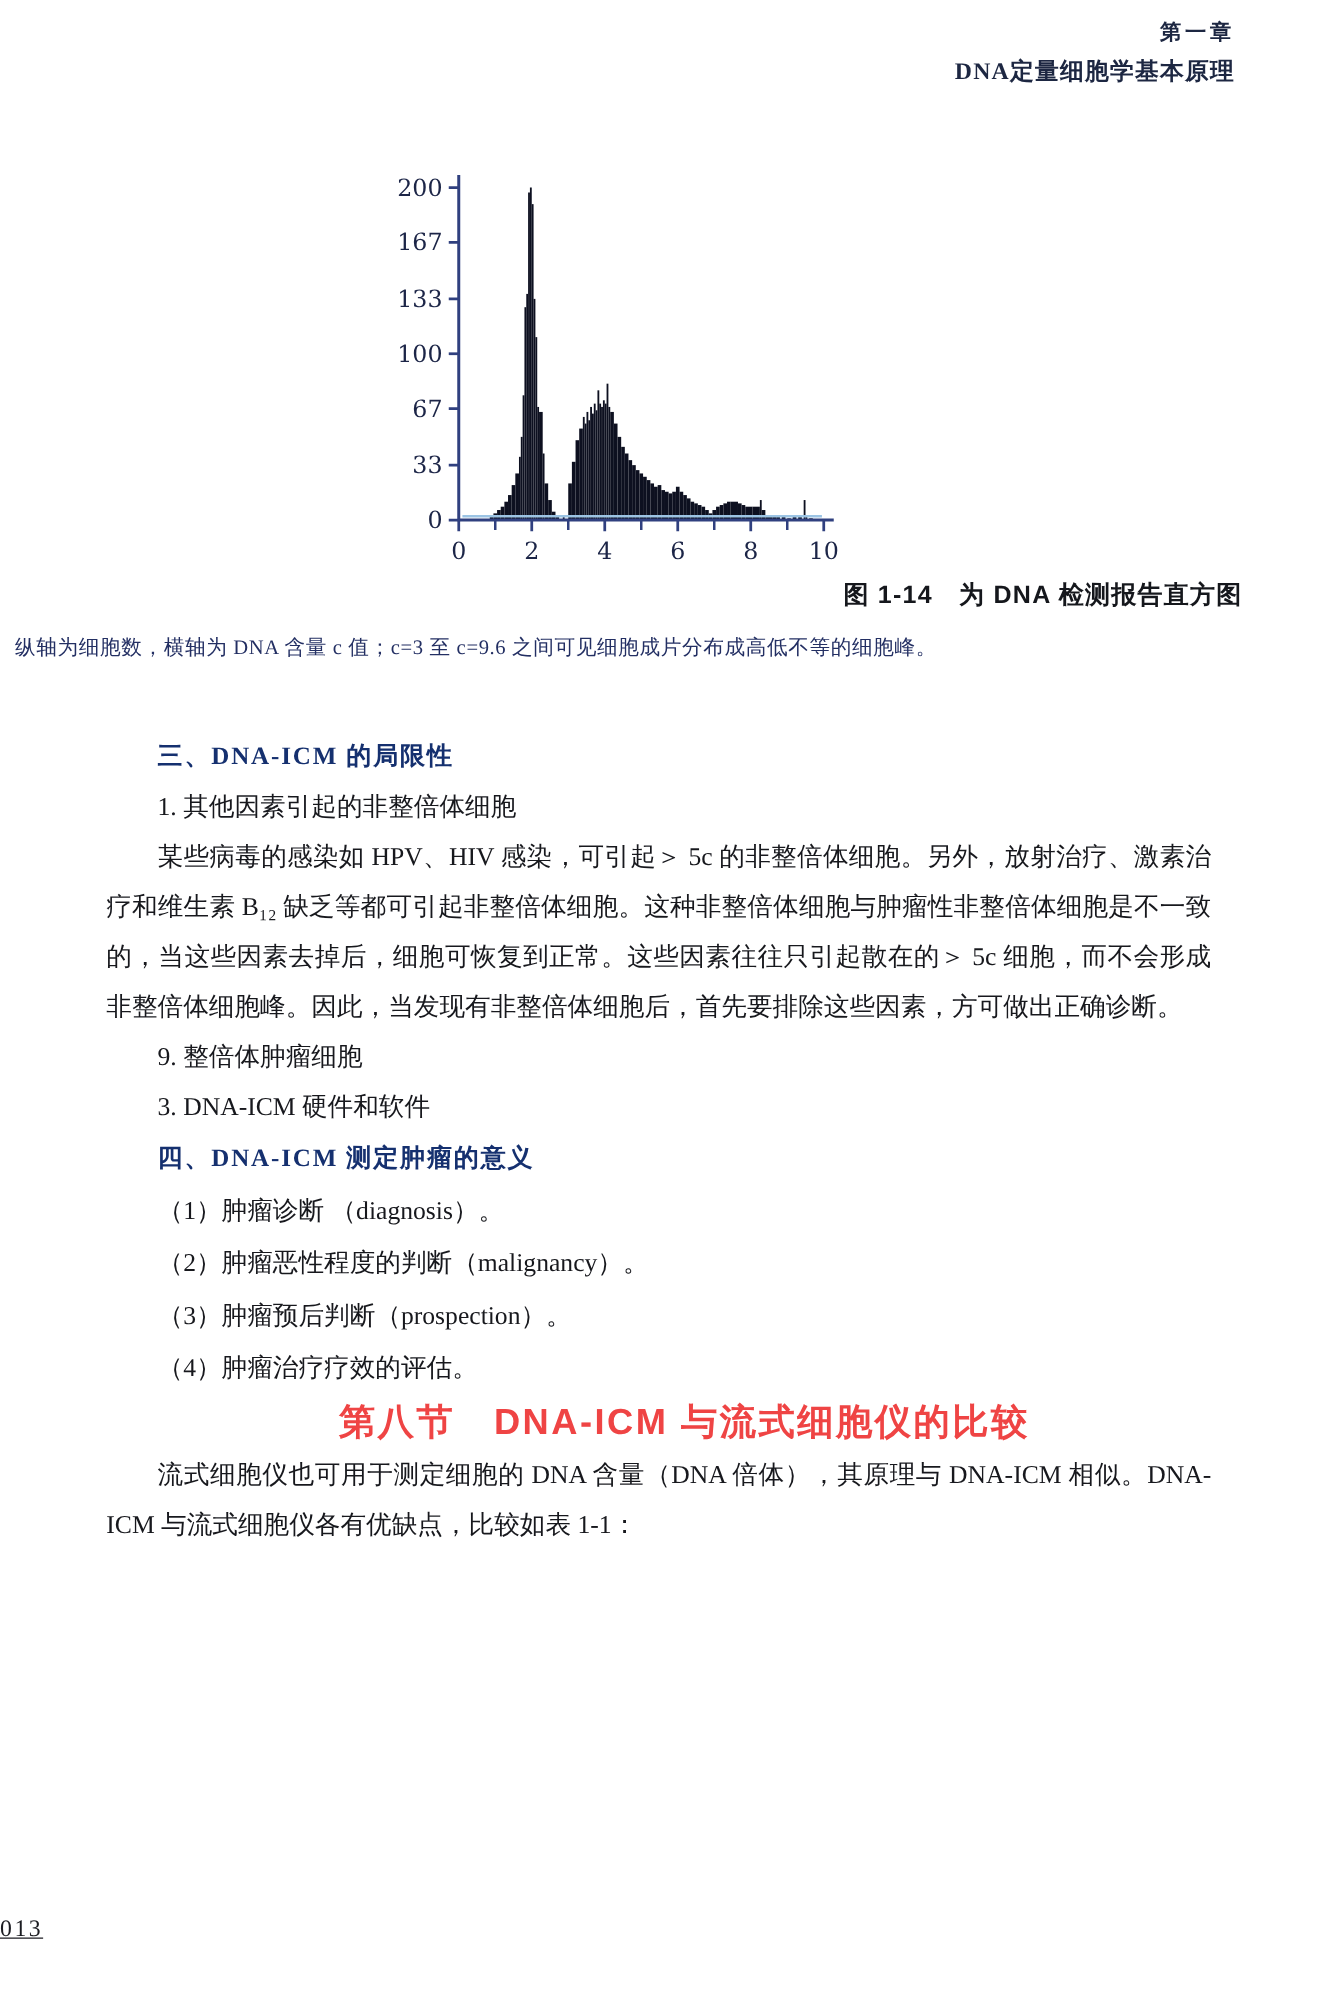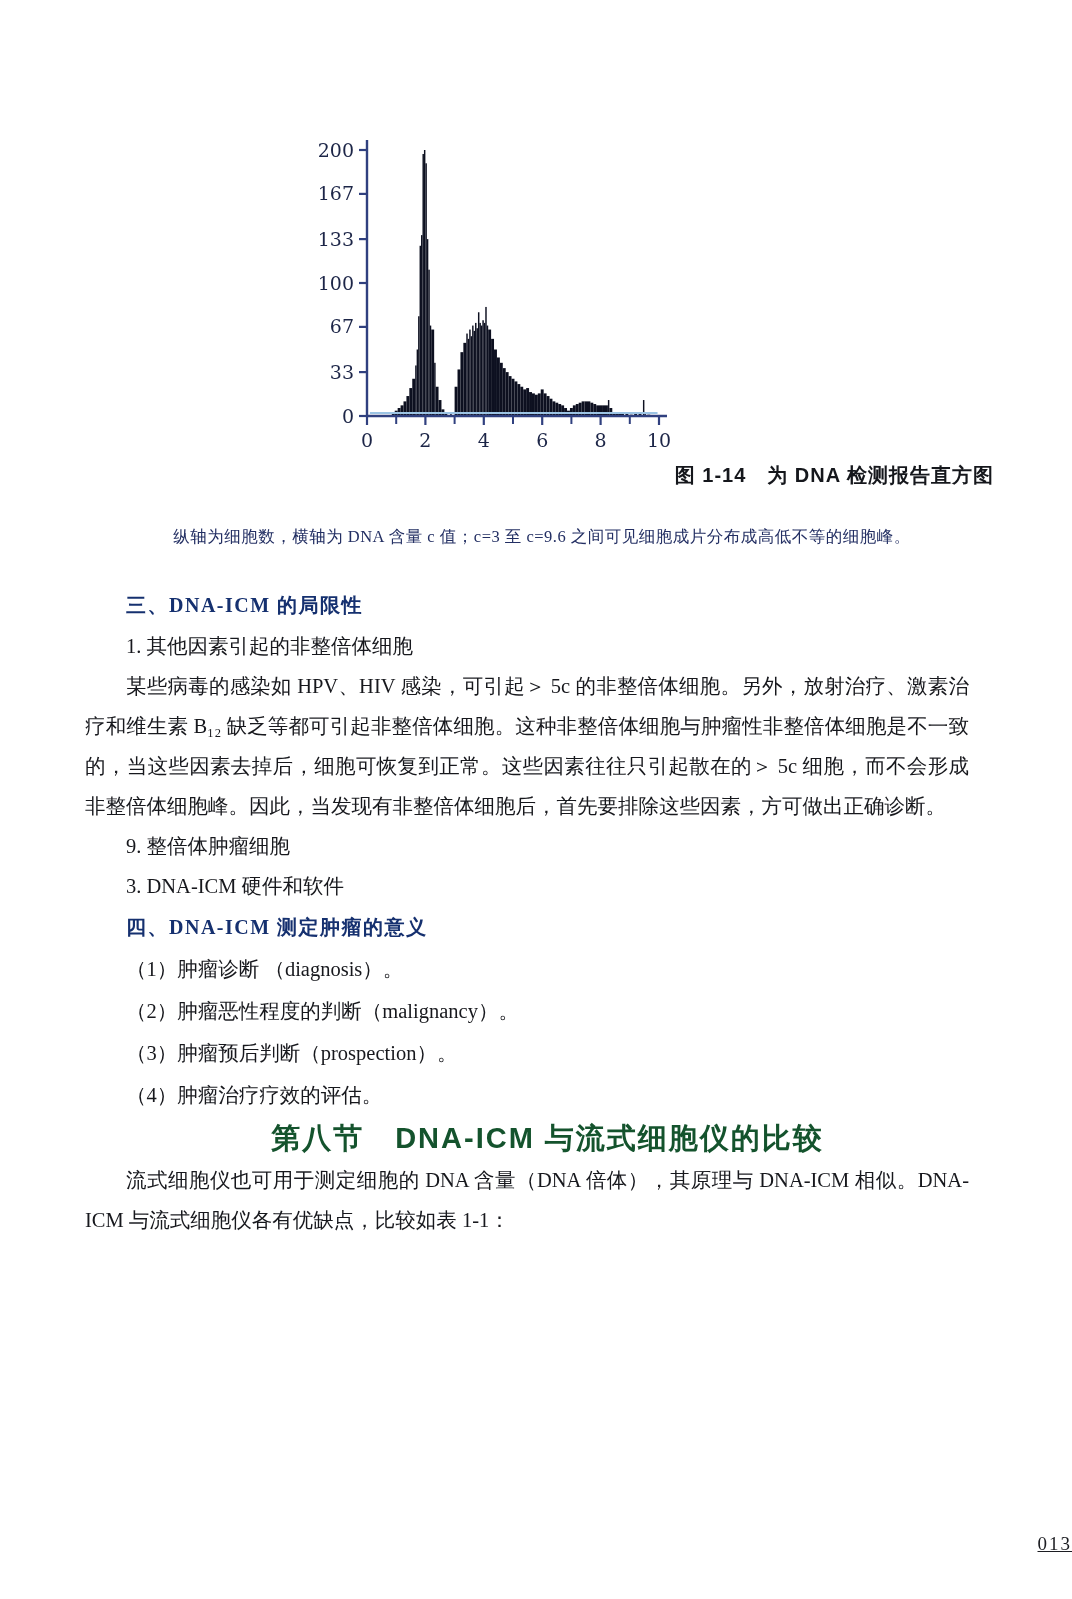--- a/index.html
+++ b/index.html
@@ -18,50 +18,54 @@
   
   .chart-wrap{position:absolute;top:134px;left:300px;width:380px;height:320px;}
   .chart-wrap svg text{font-family:"DejaVu Serif","Liberation Serif",serif;}
 
   .fig-caption{
     position:absolute;top:462px;left:0;width:994px;text-align:right;
     font-family:"Liberation Sans","DejaVu Sans",sans-serif;
     font-weight:bold;font-size:20px;color:#15171c;letter-spacing:1px;
   }
   .fig-note{
-    position:absolute;top:507px;left:12px;right:0;text-align:center;
-    font-size:16.5px;color:#232f63;letter-spacing:0.5px;margin-top:19px;
+    position:absolute;top:507px;left:12px;right:0;text-align:left;
+    font-size:16.5px;color:#232f63;letter-spacing:0.5px;
   }
 
   
   .main{position:absolute;top:584px;left:85px;width:884px;
         font-size:20.5px;line-height:40px;text-align:justify;color:#17181d;}
   .main p{margin:0;text-indent:41px;}
   .sec-head{
     color:#15306f;font-size:20px;font-weight:bold;margin:0 0 0 41px;
     line-height:42px;letter-spacing:1.5px;
   }
   .list-item{line-height:42px;}
   .sec8-title{
     text-align:center;font-family:"Liberation Sans","DejaVu Sans",sans-serif;
-    font-weight:bold;font-size:29px;letter-spacing:2px;color:#14532d;
+    font-weight:bold;font-size:29px;letter-spacing:2px;color:#ef4444;
     margin:36px 0 40px 0;line-height:44px;text-indent:0;
   }
   .sec8-para{margin-top:4px;}
 
   .page-num{
-    position:absolute;bottom:44px;left:0;right:0;text-align:right;
+    position:absolute;bottom:44px;left:0;right:0;text-align:left;
     font-size:19px;letter-spacing:2px;color:#1c1d22;text-decoration:underline;
   }
 </style>
 </head>
 <body>
 
 <div class="page">
 
+  <div class="header">
+    <div class="chapter">第一章</div>
+    <div class="booktitle">DNA定量细胞学基本原理</div>
+  </div>
 
   <div class="chart-wrap">
     <svg width="380" height="320" viewBox="0 0 380 320" xmlns="http://www.w3.org/2000/svg">
         <rect x="91.82" y="279.34" width="2.920000000000016" height="2.660000000000025" fill="#0d1020"></rect>
         <rect x="94.74000000000001" y="276.68" width="2.9199999999999875" height="5.319999999999993" fill="#0d1020"></rect>
         <rect x="97.66" y="274.02" width="2.9200000000000017" height="7.980000000000018" fill="#0d1020"></rect>
         <rect x="100.58" y="271.36" width="2.9200000000000017" height="10.639999999999986" fill="#0d1020"></rect>
         <rect x="103.5" y="267.37" width="2.9200000000000017" height="14.629999999999995" fill="#0d1020"></rect>
         <rect x="106.42" y="262.05" width="2.9200000000000017" height="19.94999999999999" fill="#0d1020"></rect>
         <rect x="109.34" y="254.07" width="2.9199999999999875" height="27.930000000000007" fill="#0d1020"></rect>

